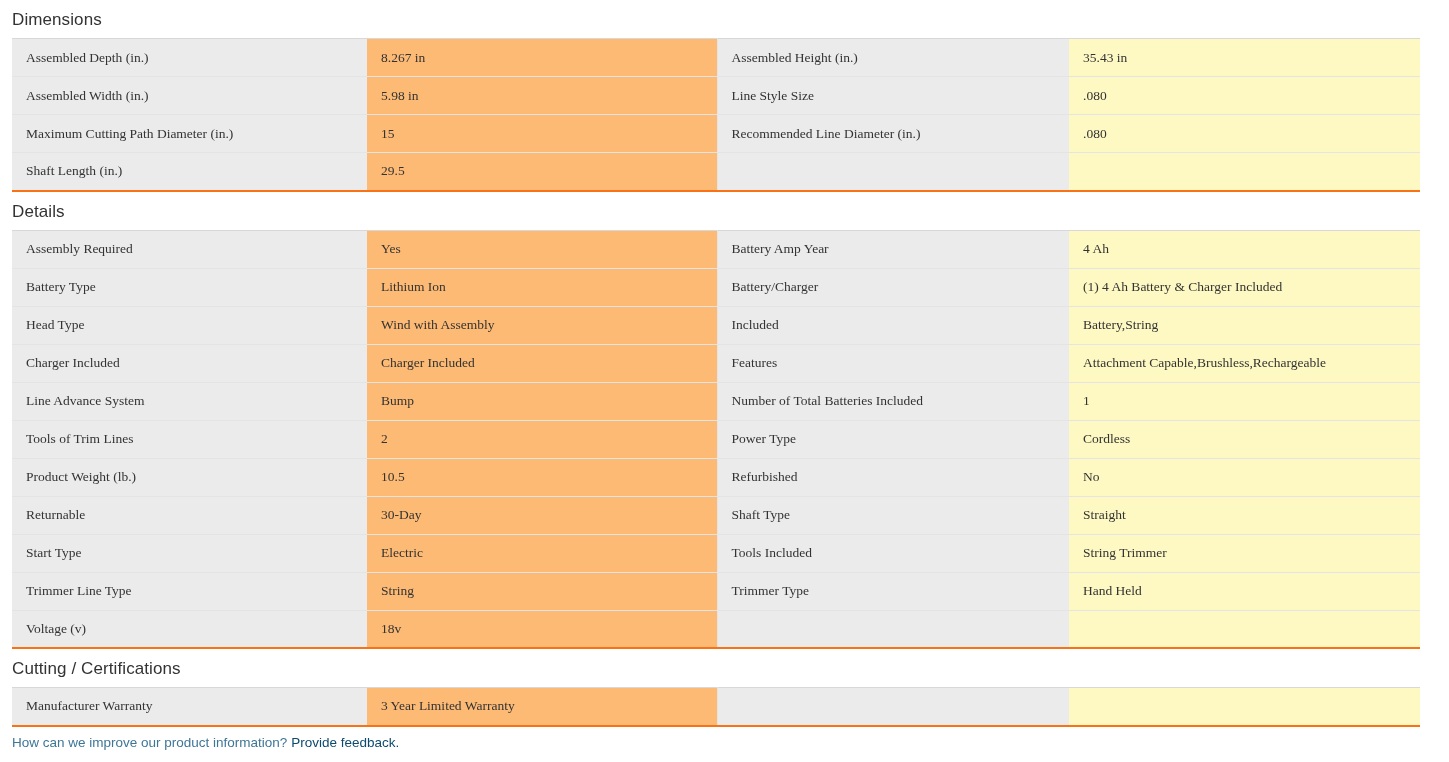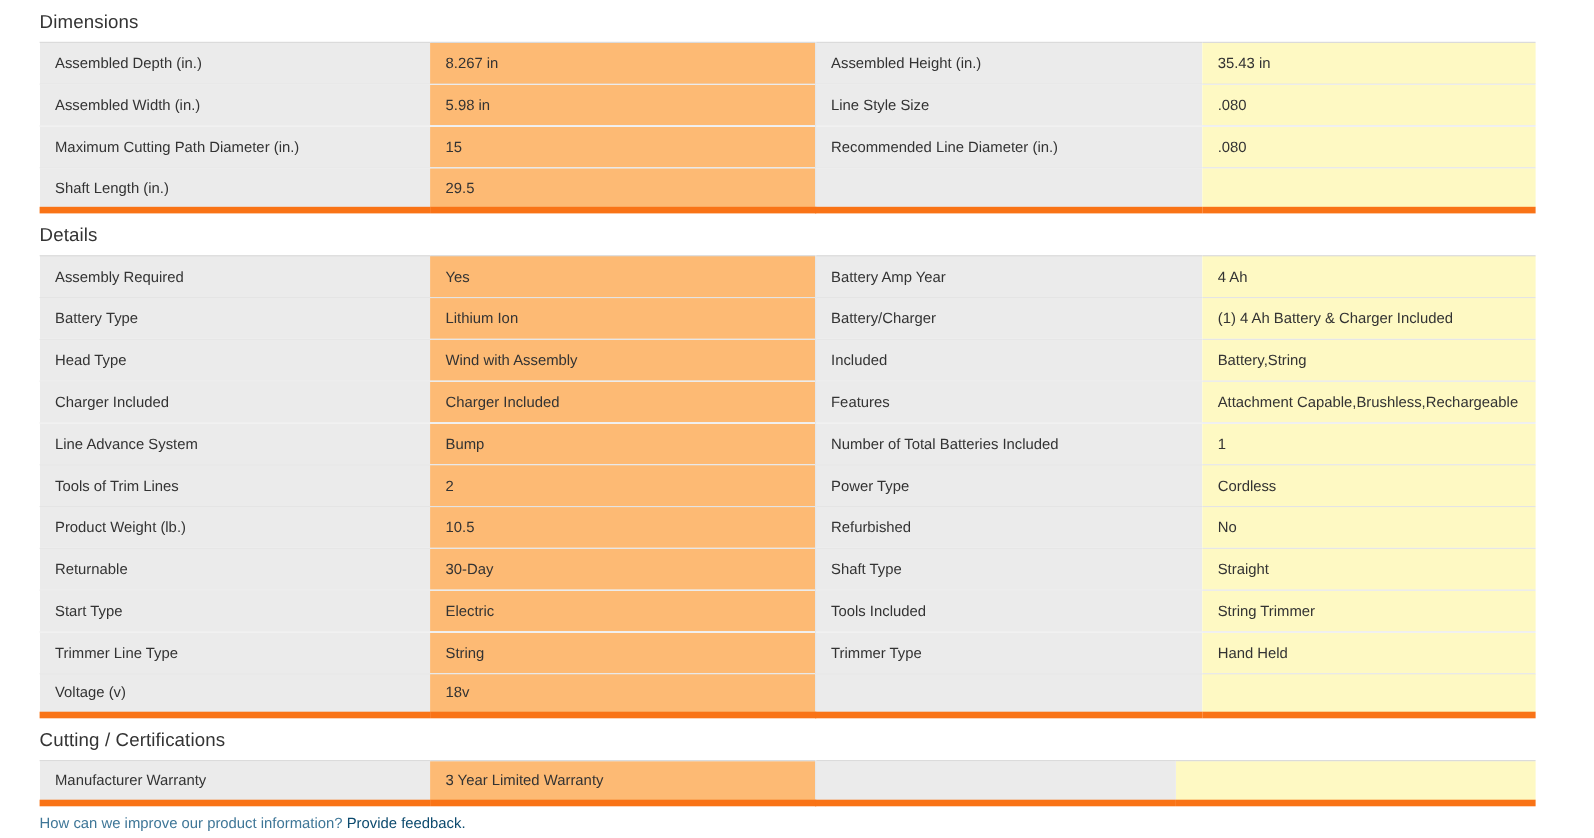--- a/index.html
+++ b/index.html
@@ -7,37 +7,38 @@
     margin: 0;
     padding: 0;
     background: #ffffff;
     font-family: "Liberation Sans", sans-serif;
     color: #333333;
   }
   .page {
     width: 1432px;
     min-height: 762px;
     position: relative;
-    padding: 0 36px;
+    padding: 0 12px;
     overflow: hidden;
   }
   .section-title {
     font-size: 17px;
     font-weight: normal;
     color: #333333;
     margin: 0;
     padding: 10px 0 8px 0;
     letter-spacing: 0.1px;
   }
   table.spec {
     width: 100%;
     border-collapse: collapse;
     table-layout: fixed;
     border-top: 1px solid #d8d8d8;
-    border-bottom: 6px solid #f97316;
+    border-bottom: 2px solid #f97316;
+    font-family: Liberation Serif, serif;
   }
   table.spec td {
     height: 38px;
     padding: 0 14px;
     font-size: 13.5px;
     color: #333333;
     vertical-align: middle;
     border-bottom: 1px solid #e4e4e4;
     overflow: hidden;
     white-space: nowrap;

